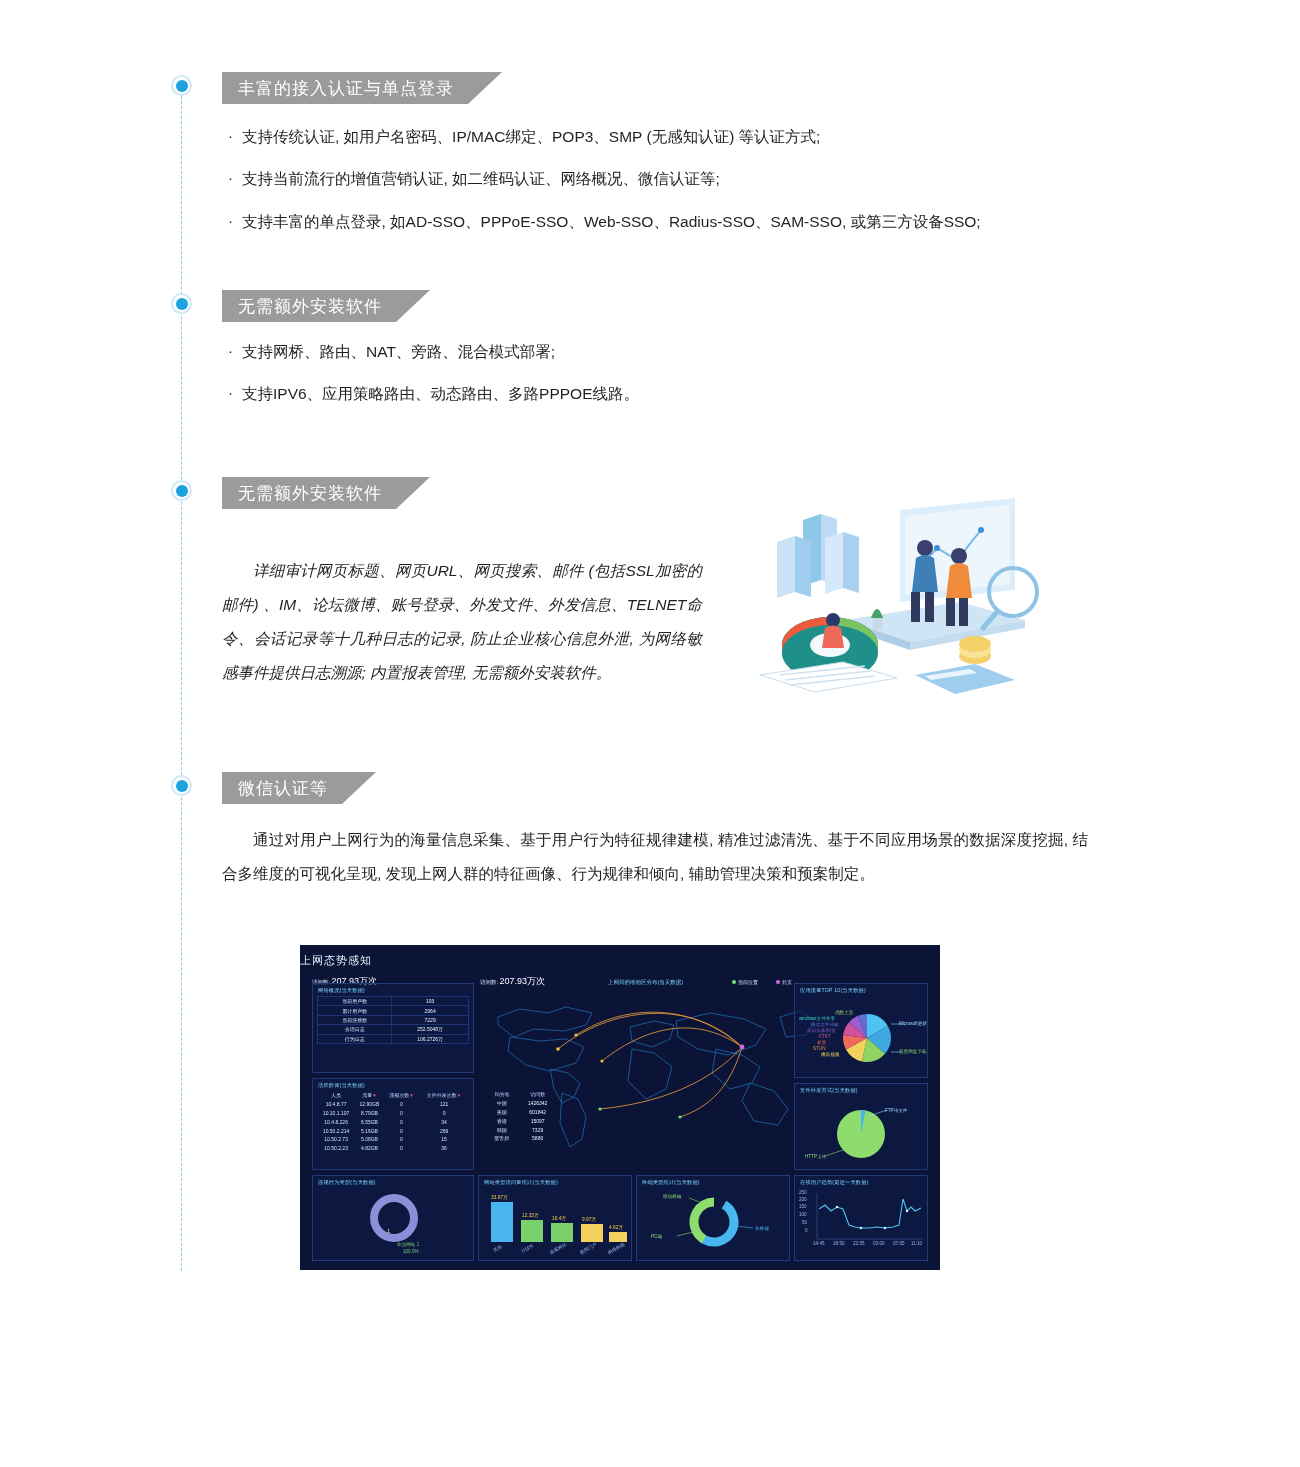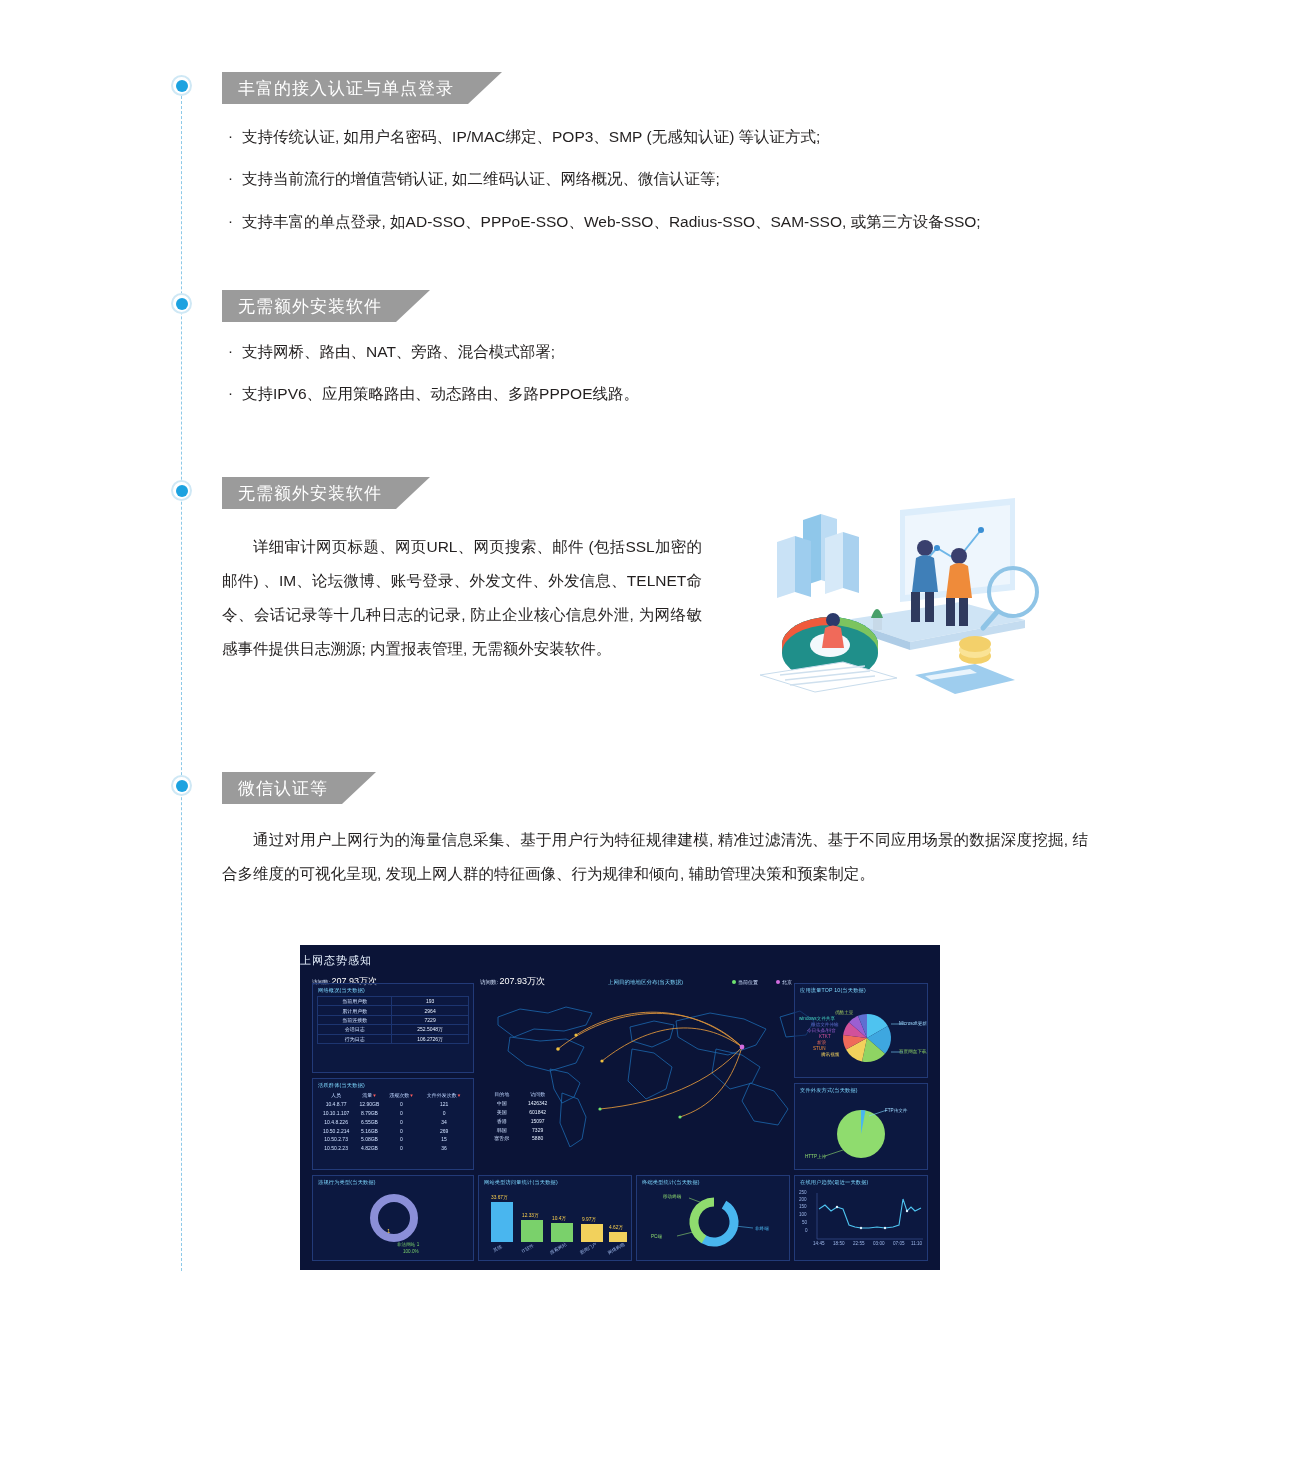--- a/index.html
+++ b/index.html
@@ -102,21 +102,21 @@
 
   
   .para {
     position: absolute;
     font-size: 15.5px;
     line-height: 34px;
     color: #221f1f;
     text-indent: 2em;
     text-align: justify;
   }
-  .para3 { left: 222px; top: 530px; width: 480px; }
+  .para3 { left: 222px; top: 554px; width: 480px; font-style: italic; }
   .para4 { left: 222px; top: 823px; width: 866px; }
 
   
   .illustration {
     position: absolute;
     left: 725px;
     top: 470px;
     width: 330px;
     height: 260px;
   }

